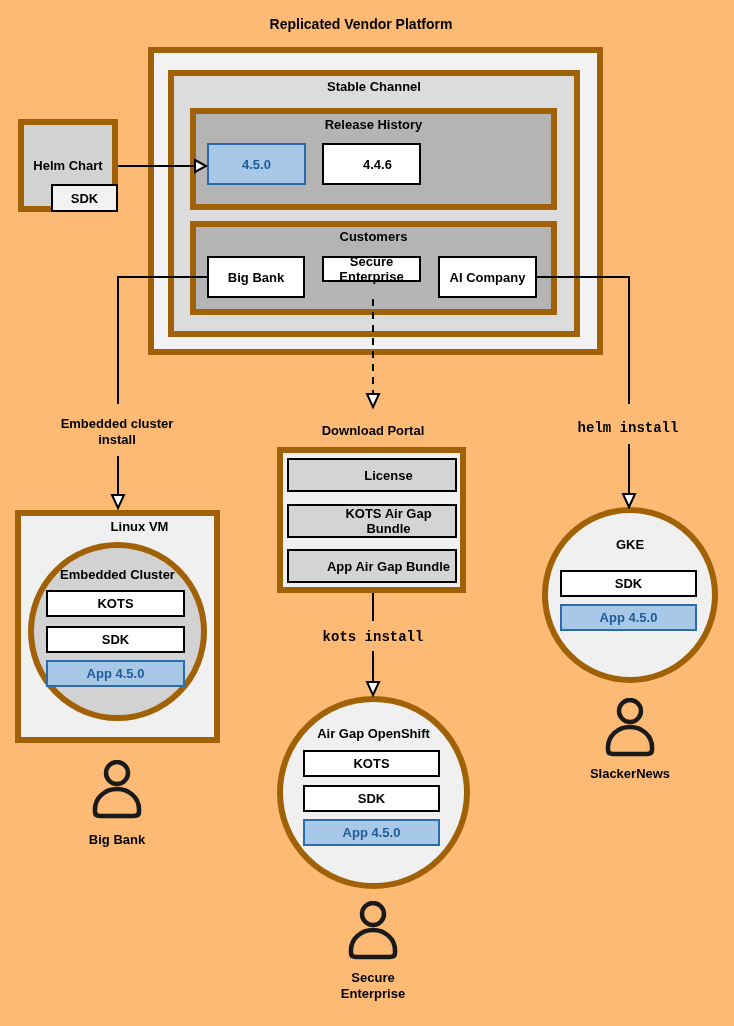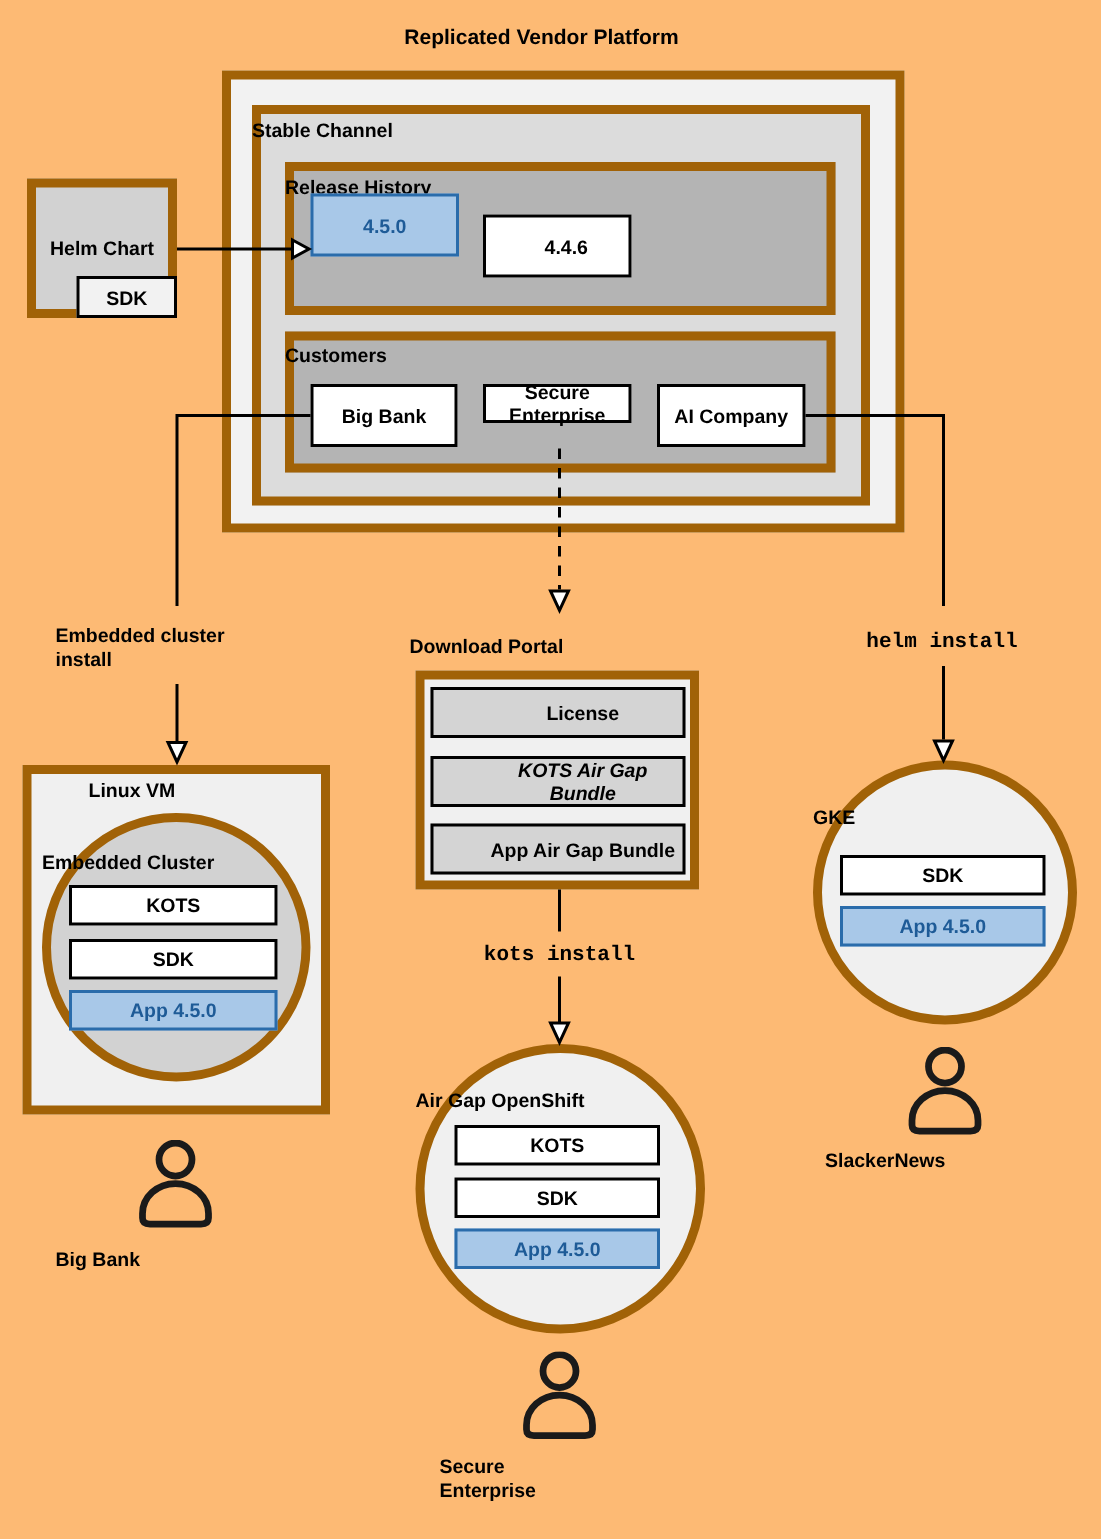--- a/index.html
+++ b/index.html
@@ -1,20 +1,20 @@
 <!DOCTYPE html>
 <html style="--accent-blue-fill: #a8c8e8; --accent-blue-border: #2a6cab; --accent-blue-text: #1e5b97;"><head>
 <meta charset="utf-8">
 <style>
   html,body{margin:0;padding:0;background:#fff;}
   .canvas{position:relative;width:734px;height:1026px;background:#fdba74;
           font-family:"Liberation Sans",sans-serif;color:#000;overflow:hidden;}
   .abs{position:absolute;box-sizing:border-box;}
   .box{border:6px solid #a16207;}
-  .lbl{font-weight:bold;font-size:13px;line-height:16px;}
+  .lbl{font-weight:bold;font-size:13px;text-align:center;line-height:16px;}
   .node{display:flex;align-items:center;justify-content:center;
         font-weight:bold;font-size:13px;text-align:center;line-height:15px;
         background:#ffffff;border:2px solid #000;}
   .gray-node{background:#d4d4d4;padding-left:33px;}
   .hl{background:var(--accent-blue-fill,#a8c8e8);
       border-color:var(--accent-blue-border,#2a6cab);
       color:var(--accent-blue-text,#1e5b97);}
   .circle{border-radius:50%;}
   .mono{font-family:"Liberation Mono","DejaVu Sans Mono",monospace;
         font-weight:bold;font-size:14px;text-align:center;}
@@ -28,21 +28,21 @@
 
   <div class="abs title" style="left:0;top:16;width:722px;top:16px;">Replicated Vendor Platform</div>
 
   <div class="abs box" style="left:148px;top:47px;width:455px;height:308px;background:#f2f2f2;"></div>
 
   <div class="abs box" style="left:168px;top:70px;width:412px;height:267px;background:#dcdcdc;"></div>
   <div class="abs lbl" style="left:168px;top:79px;width:412px;">Stable Channel</div>
 
   <div class="abs box" style="left:190px;top:108px;width:367px;height:102px;background:#b4b4b4;"></div>
   <div class="abs lbl" style="left:190px;top:117px;width:367px;">Release History</div>
-  <div class="abs node hl" style="left:207px;top:129px;width:99px;height:42px;">4.5.0</div>
+  <div class="abs node hl" style="left:207px;top:143px;width:99px;height:42px;">4.5.0</div>
   <div class="abs node" style="left:322px;top:143px;width:99px;height:42px;padding-left:12px;">4.4.6</div>
 
   <div class="abs box" style="left:190px;top:221px;width:367px;height:94px;background:#b4b4b4;"></div>
   <div class="abs lbl" style="left:190px;top:229px;width:367px;">Customers</div>
   <div class="abs node" style="left:207px;top:256px;width:98px;height:42px;">Big Bank</div>
   <div class="abs node" style="left:322px;top:256px;width:99px;height:26px;padding:0 6px;">Secure Enterprise</div>
   <div class="abs node" style="left:438px;top:256px;width:99px;height:42px;">AI Company</div>
 
   <div class="abs box" style="left:18px;top:119px;width:100px;height:93px;background:#d2d2d2;
        display:flex;align-items:center;justify-content:center;font-weight:bold;font-size:13px;z-index:2;">Helm Chart</div>
@@ -63,21 +63,21 @@
 
   <svg class="abs" style="left:89px;top:760px;" width="56" height="60" viewBox="0 0 56 60">
     <circle cx="28" cy="13" r="11" fill="none" stroke="#1a1a1a" stroke-width="4.5"></circle>
     <path d="M6 52 V49 A22 20 0 0 1 50 49 V52 Q50 56 45 56 H11 Q6 56 6 52 Z" fill="none" stroke="#1a1a1a" stroke-width="4.5" stroke-linejoin="round"></path>
   </svg>
   <div class="abs lbl" style="left:37px;top:832px;width:160px;">Big Bank</div>
 
   <div class="abs lbl" style="left:273px;top:423px;width:200px;">Download Portal</div>
   <div class="abs box" style="left:277px;top:447px;width:189px;height:146px;background:#f0f0f0;"></div>
   <div class="abs node gray-node" style="left:287px;top:458px;width:170px;height:34px;">License</div>
-  <div class="abs node gray-node" style="left:287px;top:504px;width:170px;height:34px;font-style:italic;">KOTS Air Gap Bundle</div>
+  <div class="abs node gray-node" style="left:287px;top:504px;width:170px;height:34px;">KOTS Air Gap Bundle</div>
   <div class="abs node gray-node" style="left:287px;top:549px;width:170px;height:34px;">App Air Gap Bundle</div>
 
   <div class="abs mono" style="left:273px;top:629px;width:200px;">kots install</div>
 
   <div class="abs box circle" style="left:277px;top:696px;width:193px;height:193px;background:#f0f0f0;"></div>
   <div class="abs lbl" style="left:277px;top:726px;width:193px;">Air Gap OpenShift</div>
   <div class="abs node" style="left:303px;top:750px;width:137px;height:27px;">KOTS</div>
   <div class="abs node" style="left:303px;top:785px;width:137px;height:27px;">SDK</div>
   <div class="abs node hl" style="left:303px;top:819px;width:137px;height:27px;">App 4.5.0</div>
 

